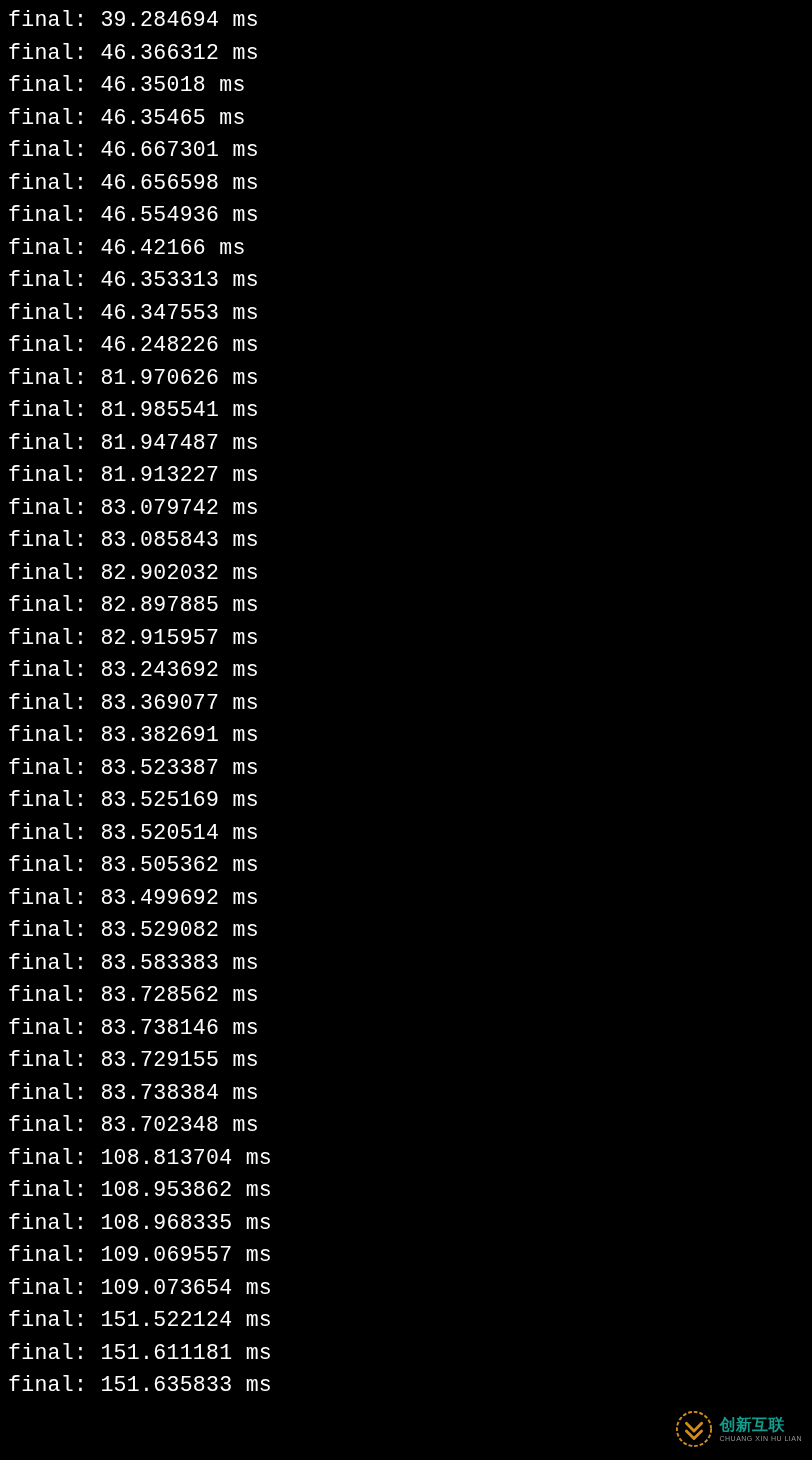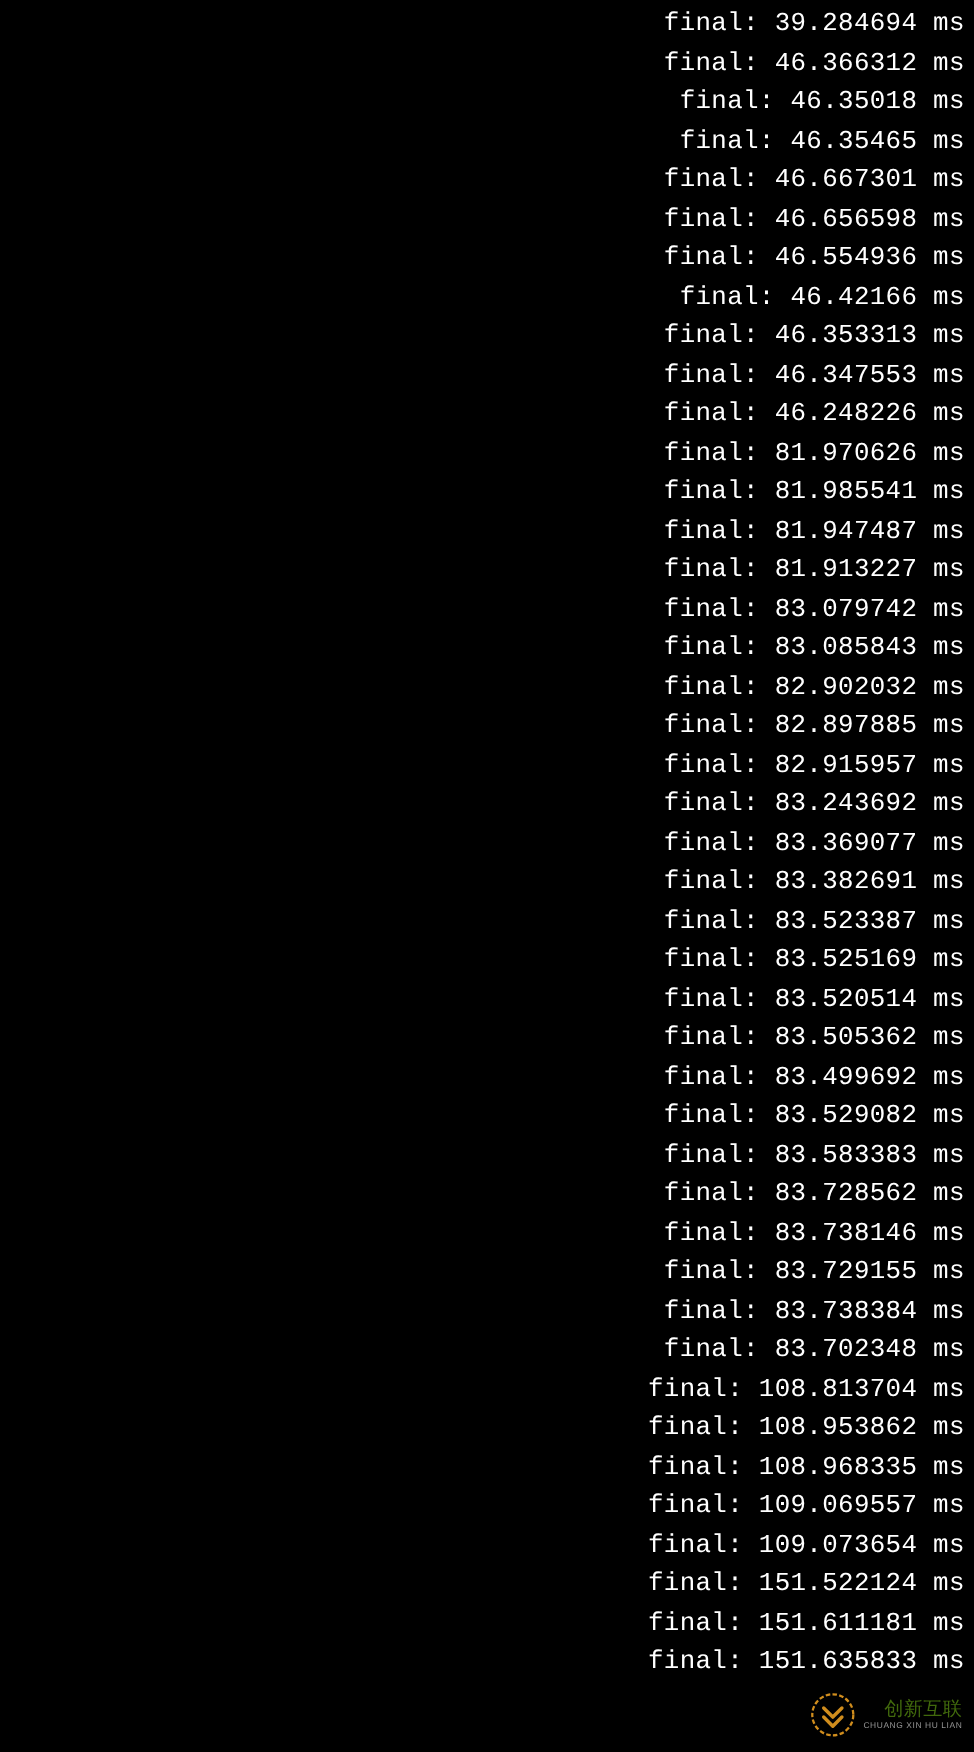--- a/index.html
+++ b/index.html
@@ -18,21 +18,20 @@
       overflow: hidden;
       position: relative;
       padding: 4px 8px;
       letter-spacing: 0.3px;
     }
     .terminal-output {
       white-space: pre;
     }
     .log-line {
       display: block;
-      text-align: right;
     }
     .watermark {
       position: absolute;
       bottom: 12px;
       right: 10px;
       display: flex;
       align-items: center;
       gap: 6px;
       opacity: 0.85;
     }
@@ -46,23 +45,22 @@
       height: 100%;
     }
     .watermark-text {
       display: flex;
       flex-direction: column;
       line-height: 1;
     }
     .watermark-cn {
       font-family: 'PingFang SC', 'Microsoft YaHei', sans-serif;
       font-size: 16px;
-      color: #4d7c0f;
-      font-weight: 400;
-      text-align: right;
+      color: #14b8a6;
+      font-weight: 700;
     }
     .watermark-en {
       font-family: Arial, sans-serif;
       font-size: 7px;
       color: #b0b0b0;
       letter-spacing: 0.5px;
       margin-top: 2px;
     }
   </style>
 </head>

